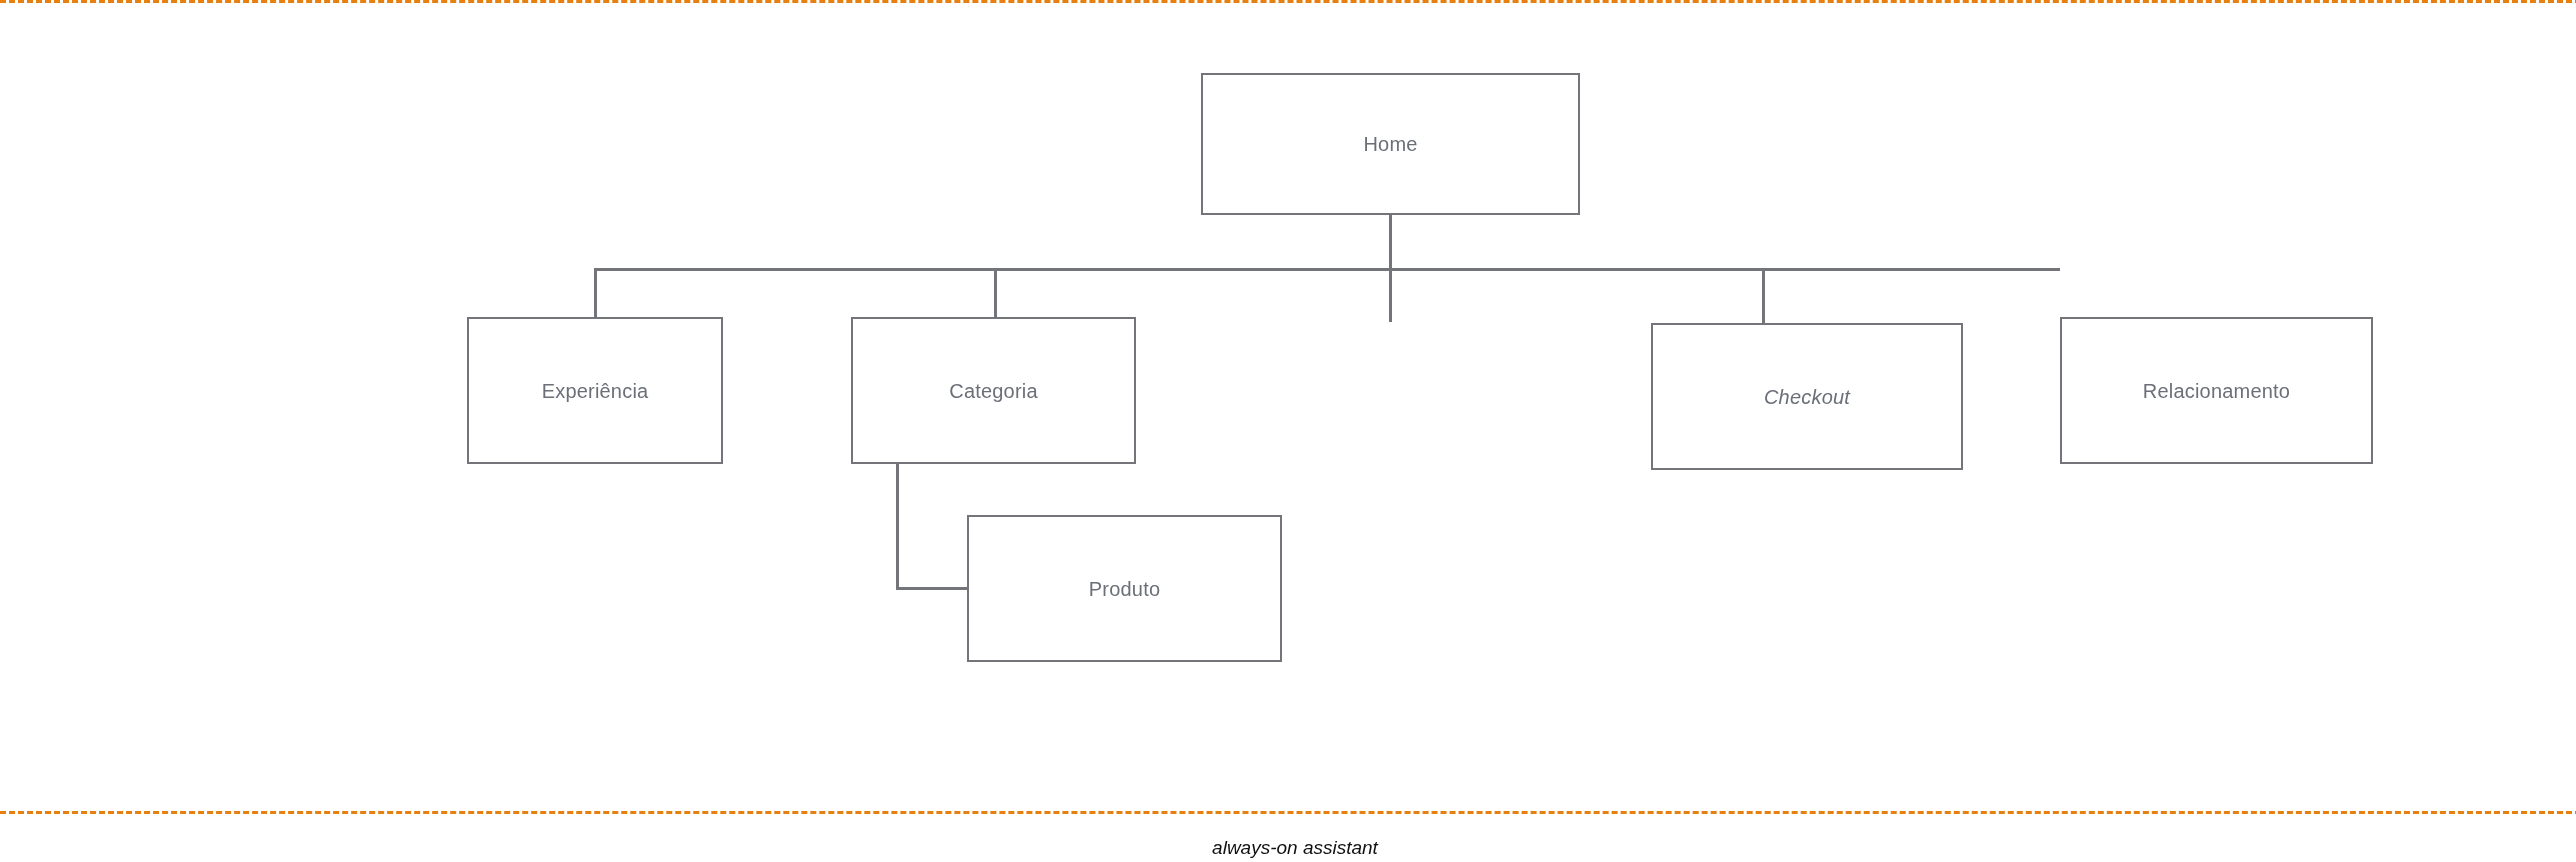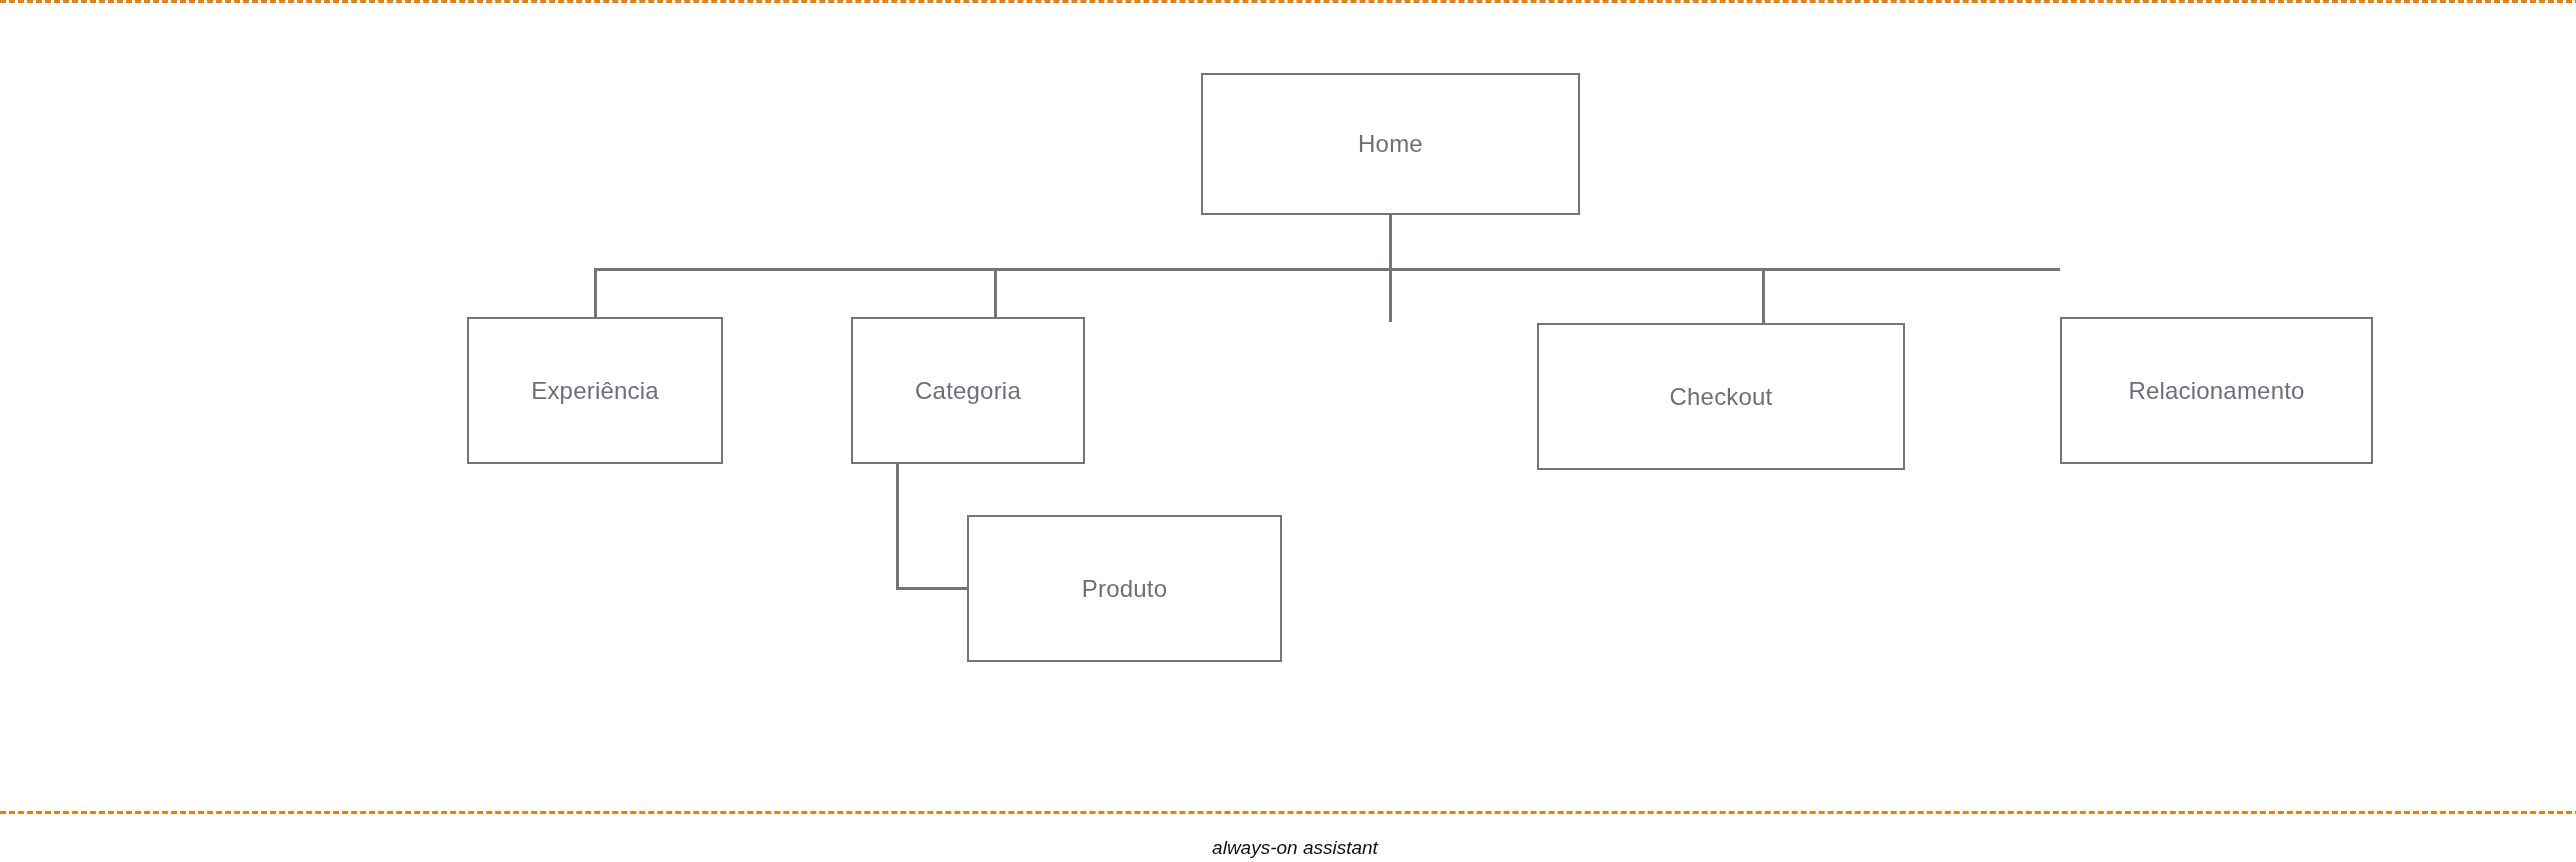--- a/index.html
+++ b/index.html
@@ -33,21 +33,21 @@
     position: absolute;
     box-sizing: border-box;
     background: #ffffff;
     border: 2.1px solid #73757A;
     display: flex;
     align-items: center;
     justify-content: center;
   }
   .node-label {
     color: #6B7078;
-    font-size: 24px;
+    font-size: 20px;
     font-family: "Liberation Sans", sans-serif;
     font-weight: 400;
     letter-spacing: 0.2px;
     line-height: 1;
     white-space: nowrap;
   }
 
   
   .conn {
     position: absolute;
@@ -92,26 +92,26 @@
   <div class="conn conn-h" style="left:896px; top:587px; width:72px;"></div>
 
   <div class="node" style="left:1201px; top:73px; width:379px; height:142px;">
     <span class="node-label">Home</span>
   </div>
 
   <div class="node" style="left:467px; top:317px; width:256px; height:147px;align-items:center;">
     <span class="node-label">Experiência</span>
   </div>
 
-  <div class="node" style="left:851px; top:317px; width:234px; height:147px;">
+  <div class="node" style="left:851px; top:317px; width:285px; height:147px;">
     <span class="node-label">Categoria</span>
   </div>
 
 
-  <div class="node" style="left:1537px; top:323px; width:368px; height:147px;">
+  <div class="node" style="left:1651px; top:323px; width:312px; height:147px;font-style:italic;">
     <span class="node-label">Checkout</span>
   </div>
 
   <div class="node" style="left:2016px; top:317px; width:313px; height:147px;margin-left:44px;">
     <span class="node-label">Relacionamento</span>
   </div>
 
   <div class="node" style="left:967px; top:515px; width:315px; height:147px;text-align:right;">
     <span class="node-label">Produto</span>
   </div>

